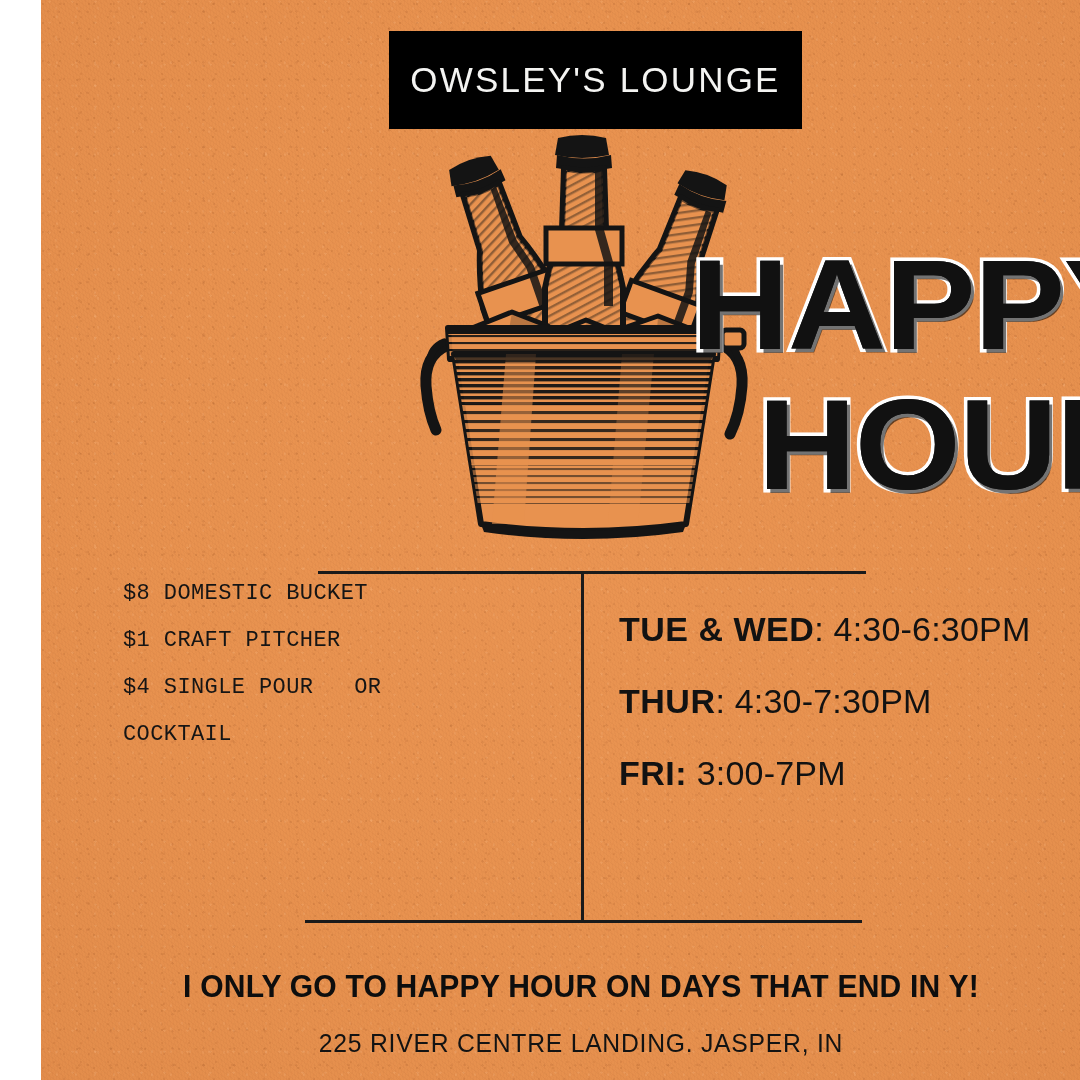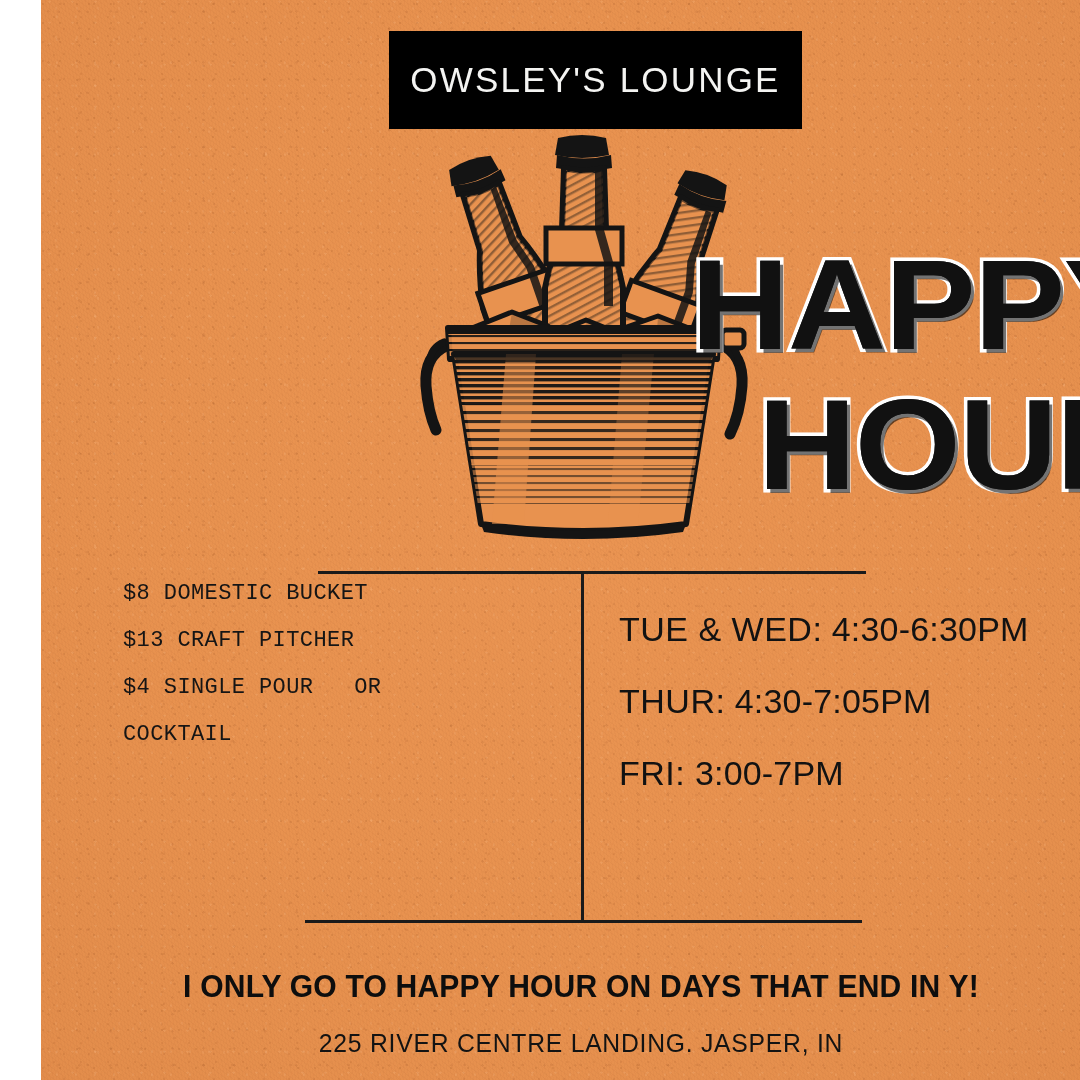--- a/index.html
+++ b/index.html
@@ -164,21 +164,21 @@
   }
   .sched-item {
     color: #121212;
     font-size: 34px;
     line-height: 1.0;
     letter-spacing: 0.2px;
     margin-bottom: 38px;
     white-space: nowrap;
   }
   .sched-day {
-    font-weight: 400;
+    font-weight: 700;
     letter-spacing: 0.5px;
   }
   .sched-time { font-weight: 400; }
 
   
   .tagline {
     position: absolute;
     left: 0;
     right: 0;
     top: 969px;
@@ -323,31 +323,31 @@
     <span class="headline-line l1">HAPPY</span>
     <span class="headline-line l2">HOUR</span>
   </div>
 
   <div class="rule-top"></div>
   <div class="rule-vert"></div>
   <div class="rule-bottom"></div>
 
   <div class="prices">
     <div class="price-item">$8 DOMESTIC BUCKET</div>
-    <div class="price-item">$13 CRAFT PITCHER</div>
+    <div class="price-item">$1 CRAFT PITCHER</div>
     <div class="price-item">$4 SINGLE POUR   OR</div>
     <div class="price-item">COCKTAIL</div>
   </div>
 
   <div class="schedule">
     <div class="sched-item">
       <span class="sched-day">TUE &amp; WED</span><span class="sched-time">: </span><span class="sched-time">4:30-6:30PM</span>
     </div>
     <div class="sched-item">
-      <span class="sched-day">THUR</span><span class="sched-time">: </span><span class="sched-time">4:30-7:05PM</span>
+      <span class="sched-day">THUR</span><span class="sched-time">: </span><span class="sched-time">4:30-7:30PM</span>
     </div>
     <div class="sched-item">
       <span class="sched-day">FRI:</span><span class="sched-time"> </span><span class="sched-time">3:00-7PM</span>
     </div>
   </div>
 
   <div class="tagline">I ONLY GO TO HAPPY HOUR ON DAYS THAT END IN Y!</div>
   <div class="address">225 RIVER CENTRE LANDING. JASPER, IN</div>
 
 </div>

